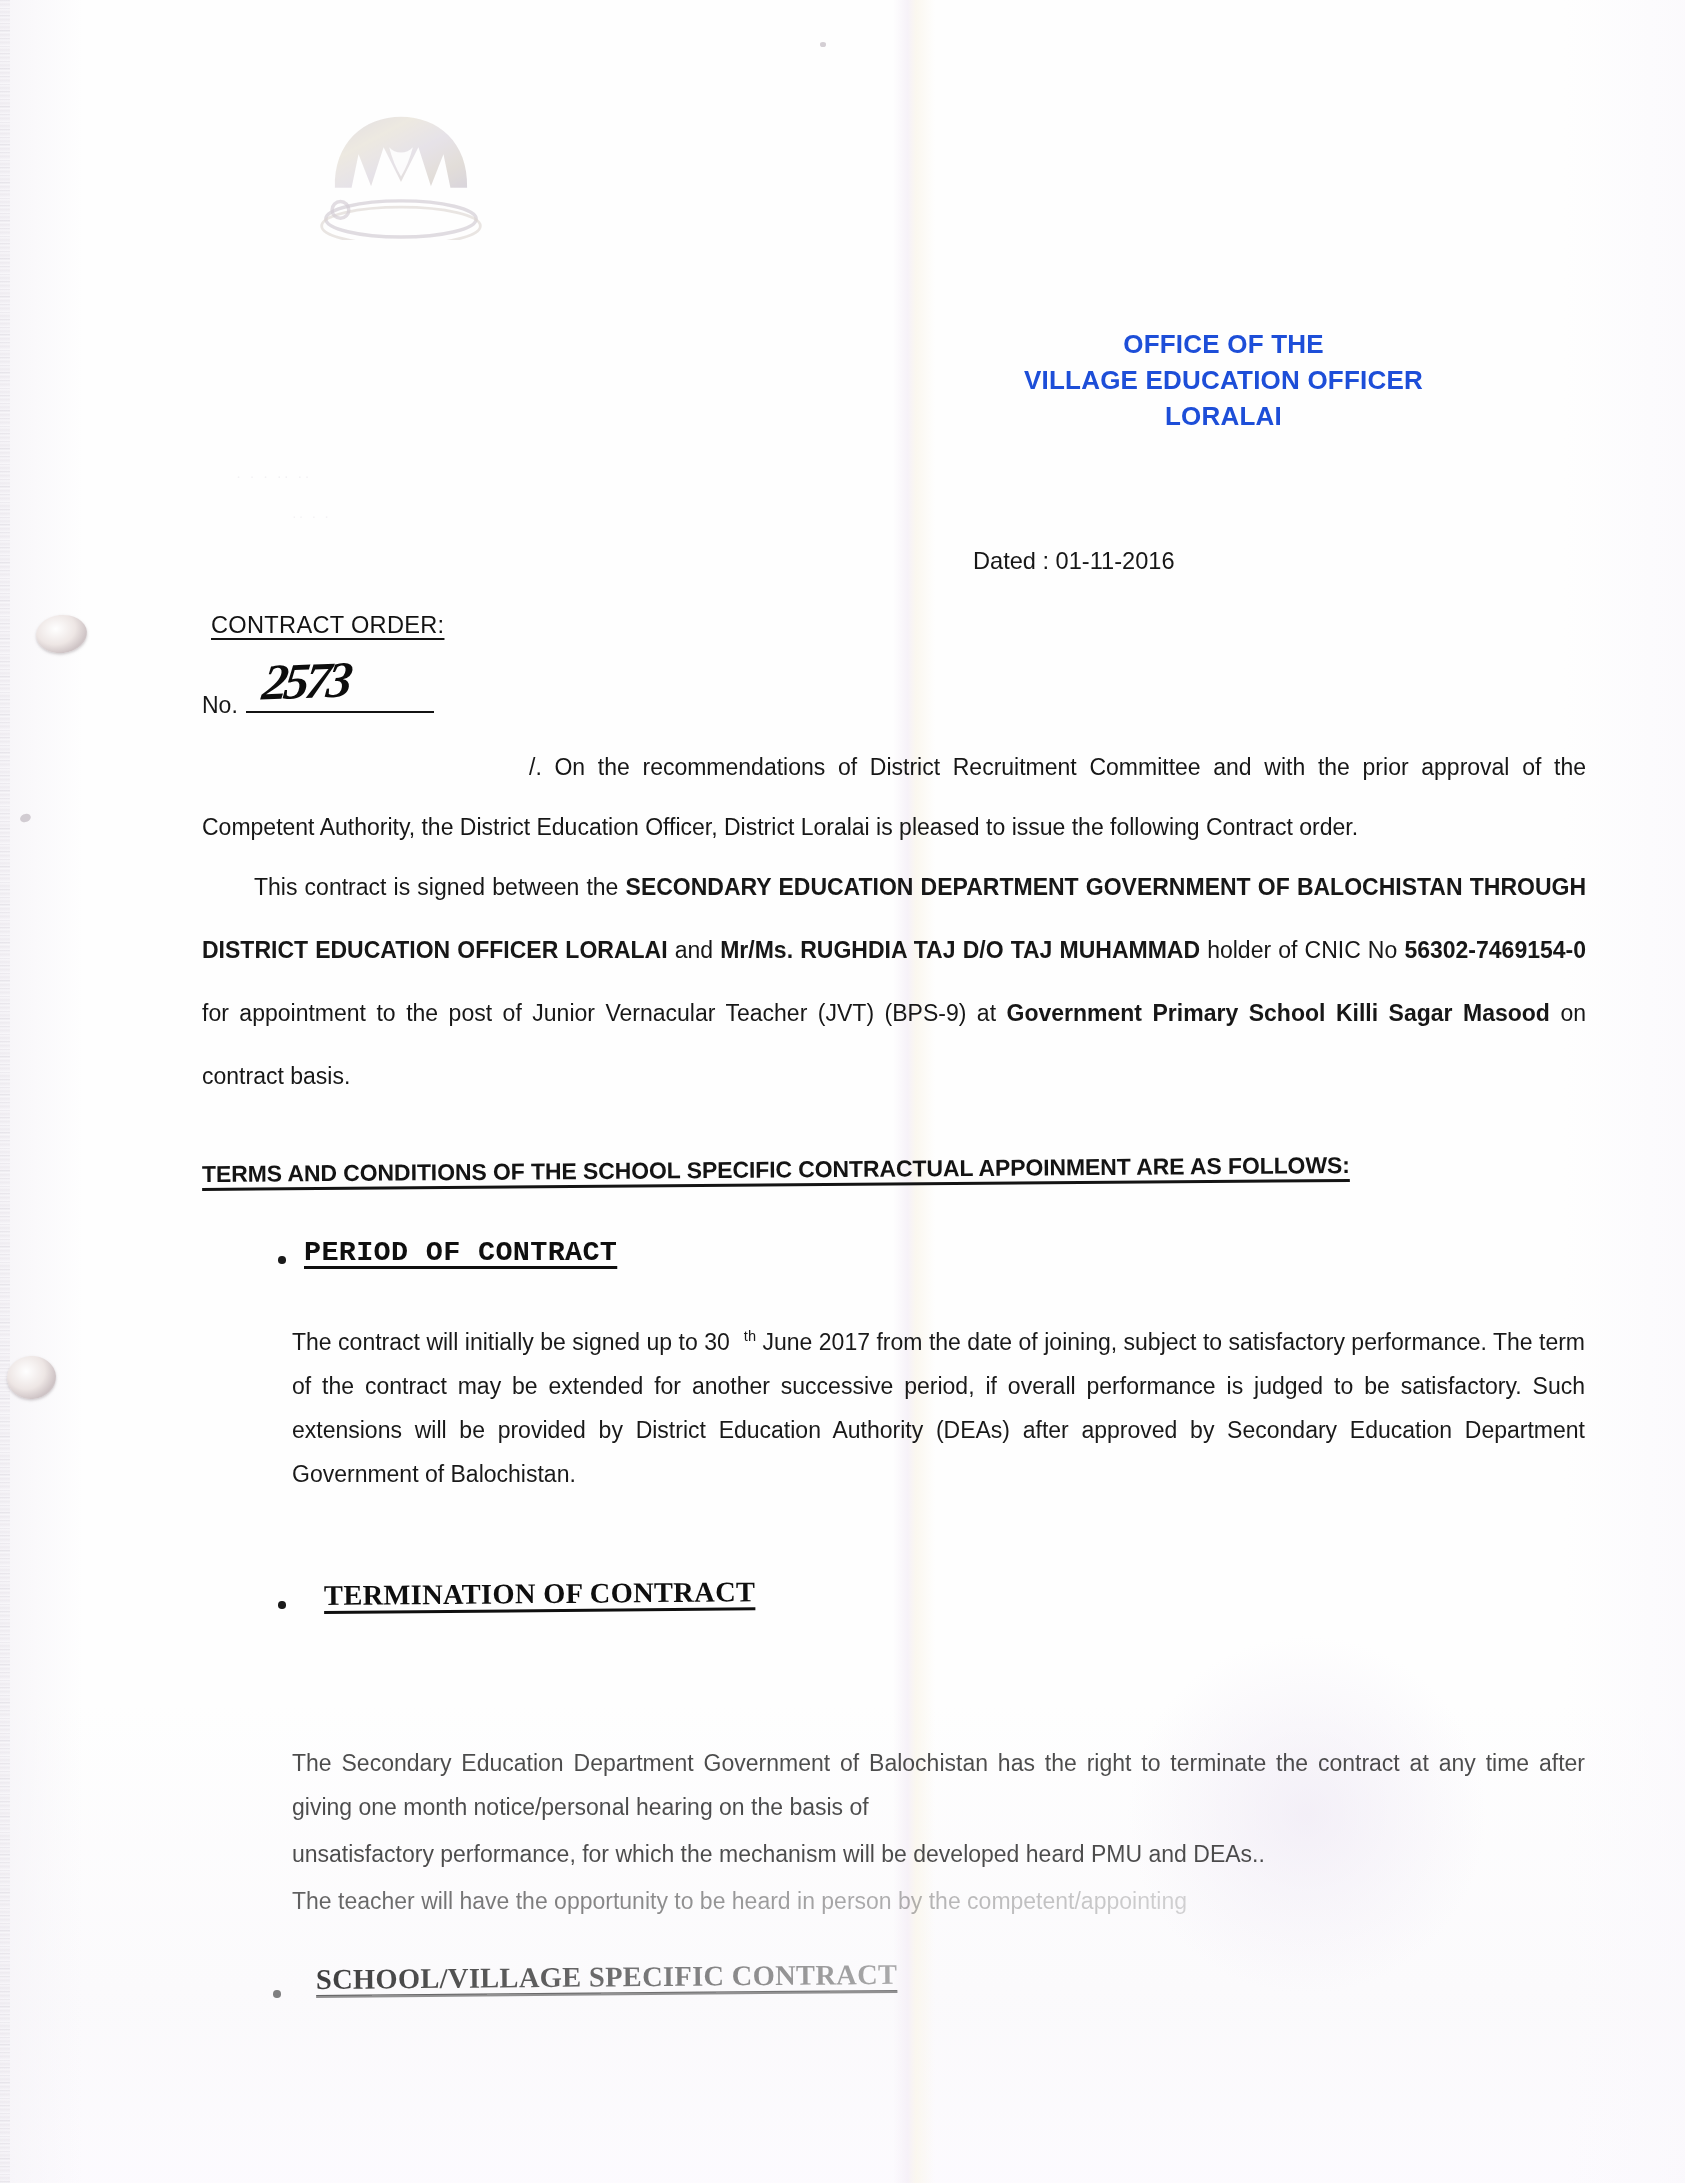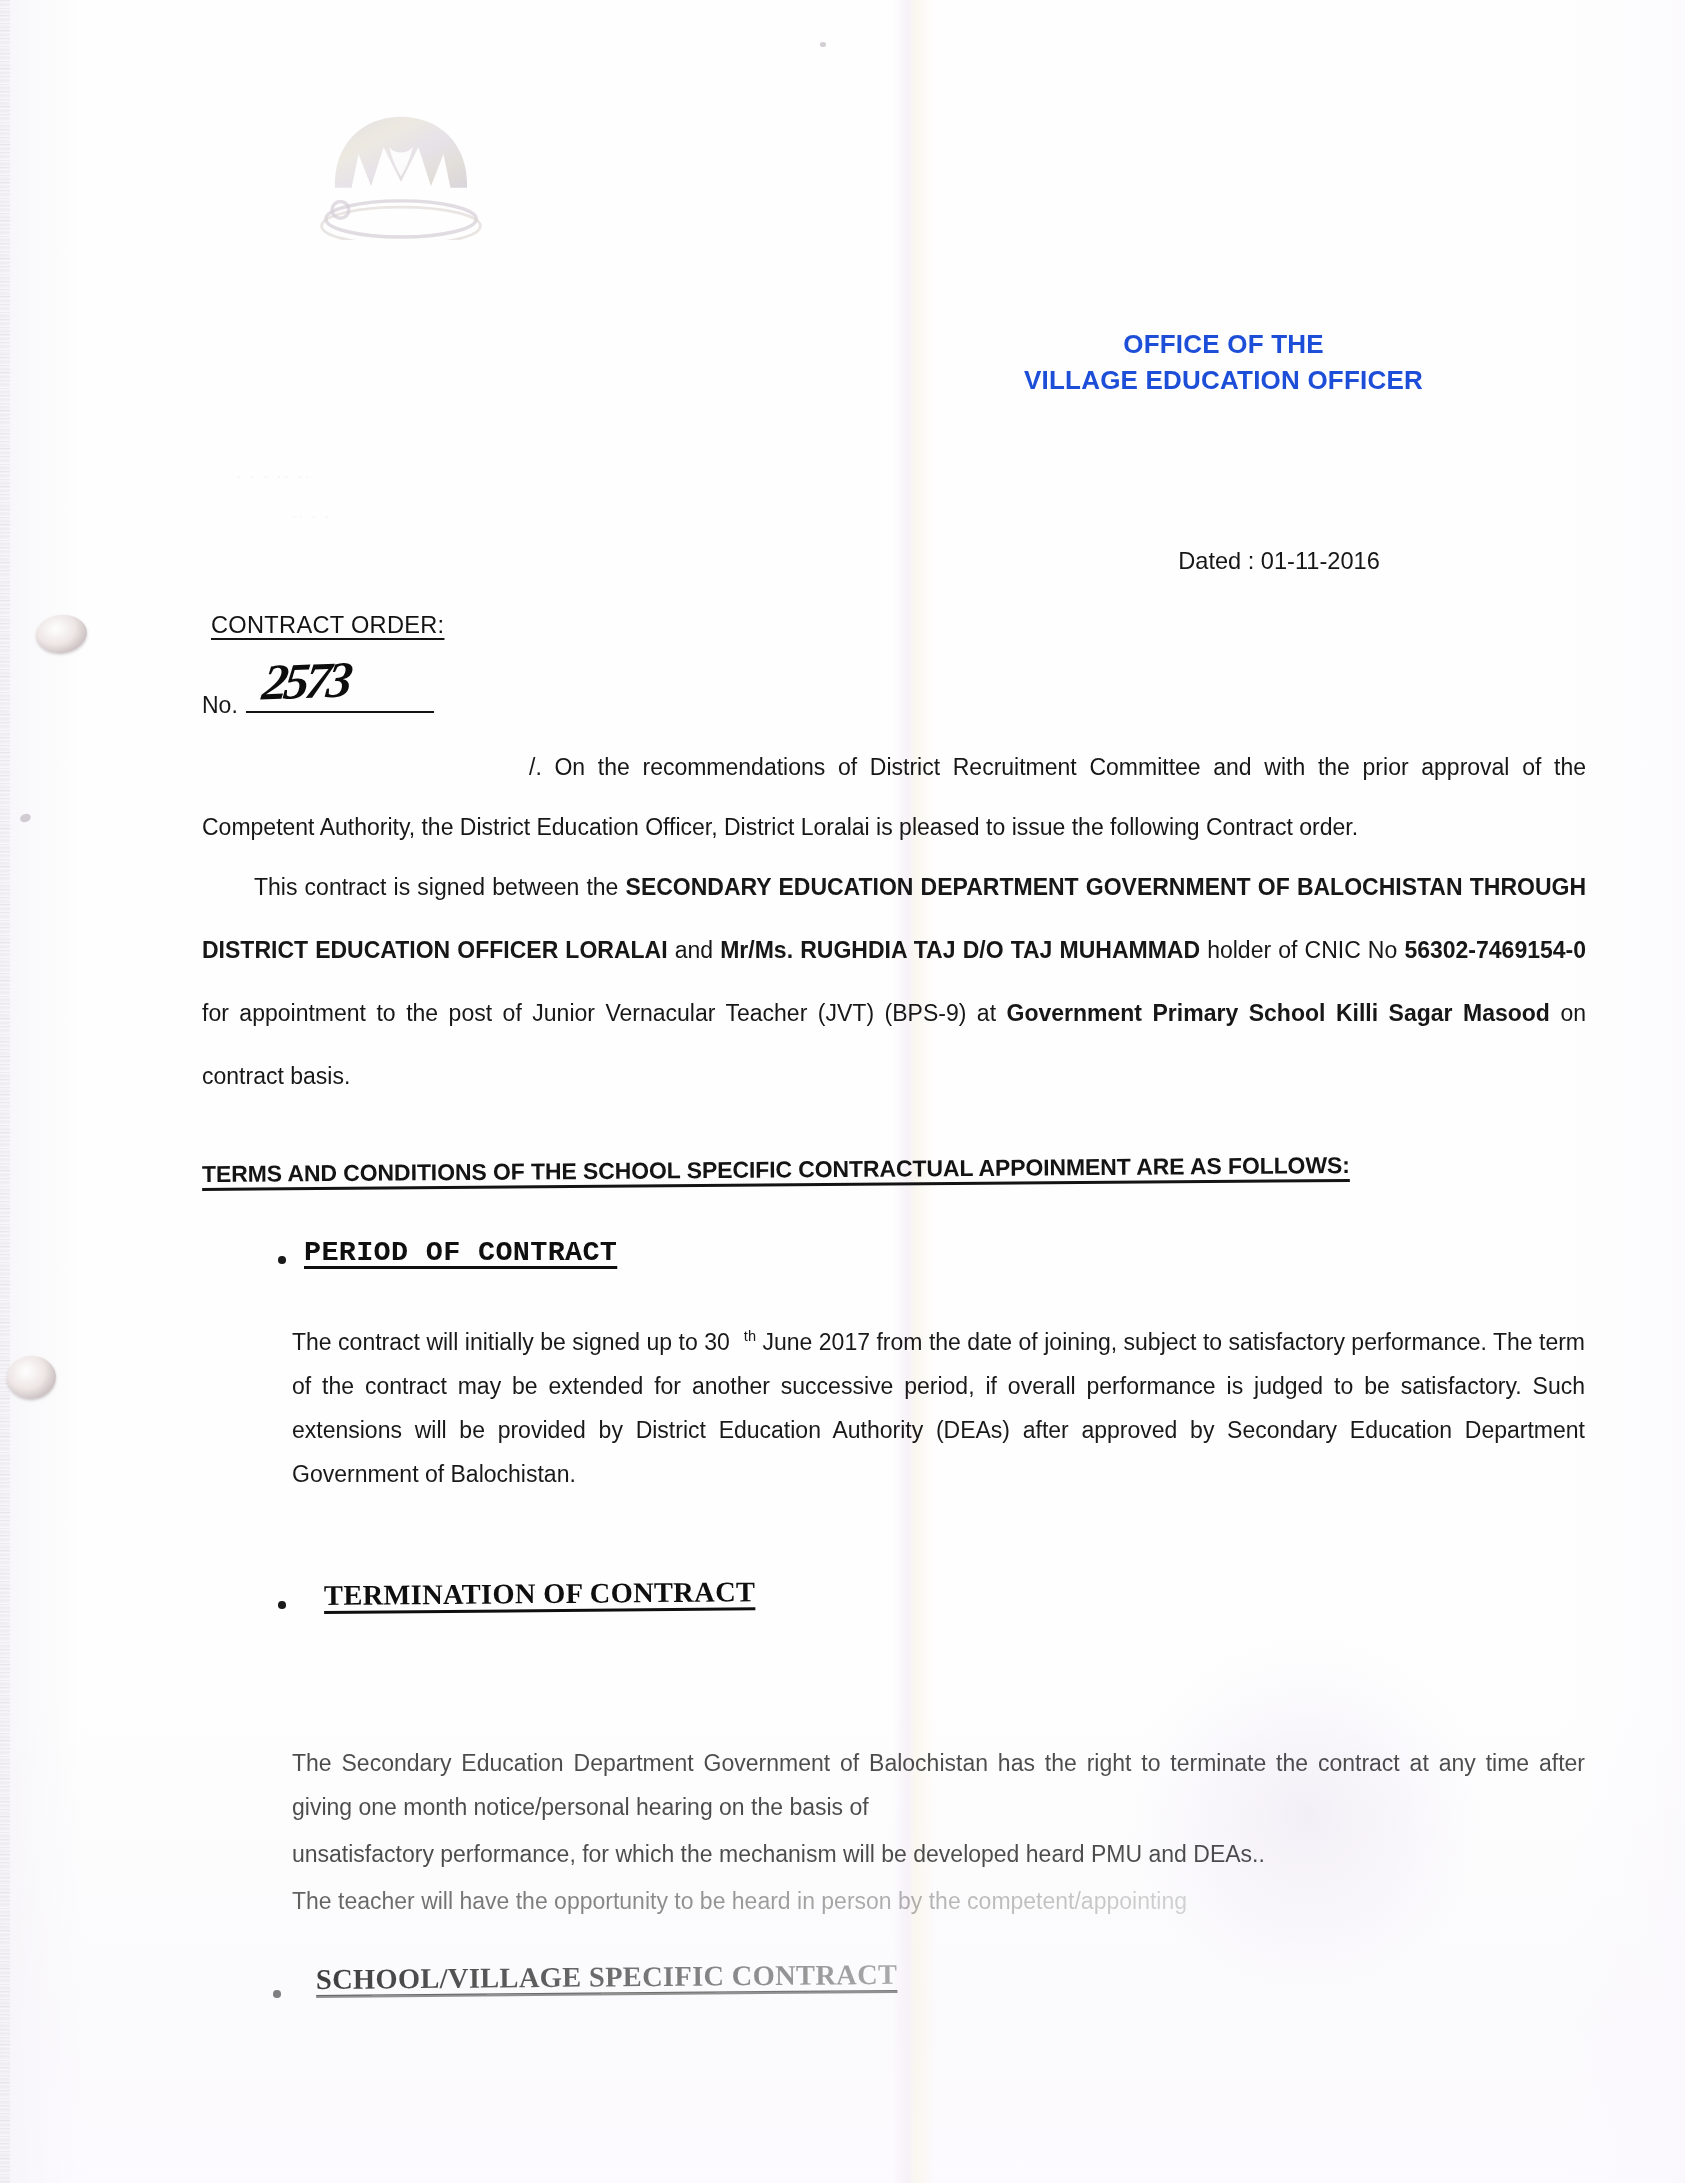--- a/index.html
+++ b/index.html
@@ -122,21 +122,21 @@
     font-size: 26px;
     line-height: 1.38;
     color: #1d4ed8;
     letter-spacing: 0.2px;
   }
   .dated {
     position: absolute;
     left: 973px;
     top: 548px;
     width: 612px;
-    text-align: center;
+    text-align: left;
     font-size: 23.6px;
     color: #171717;
   }
 
   .contract-order-label {
     position: absolute;
     left: 211px;
     top: 612px;
     font-size: 23.6px;
     font-weight: normal;
@@ -313,20 +313,21 @@
 
       <ellipse cx="125" cy="165" rx="108" ry="26" fill="none" stroke="#b6abb8" stroke-width="5" opacity="0.75"></ellipse>
       <ellipse cx="125" cy="175" rx="114" ry="27" fill="none" stroke="#c0b2aa" stroke-width="4" opacity="0.6"></ellipse>
       <circle cx="38" cy="152" r="12" fill="none" stroke="#b3a8b5" stroke-width="5" opacity="0.7"></circle>
     </svg>
   </div>
 
   <div class="office-head">
     <div>OFFICE OF THE</div>
     <div>VILLAGE EDUCATION OFFICER</div>
+    <div>LORALAI</div>
   </div>
 
   <div class="dated">Dated : 01-11-2016</div>
 
   <div class="contract-order-label">CONTRACT ORDER:</div>
 
   <div class="no-line">
     <span class="no-label">No.</span><span class="no-blank"><span class="handnum">2573</span></span>
   </div>
 

